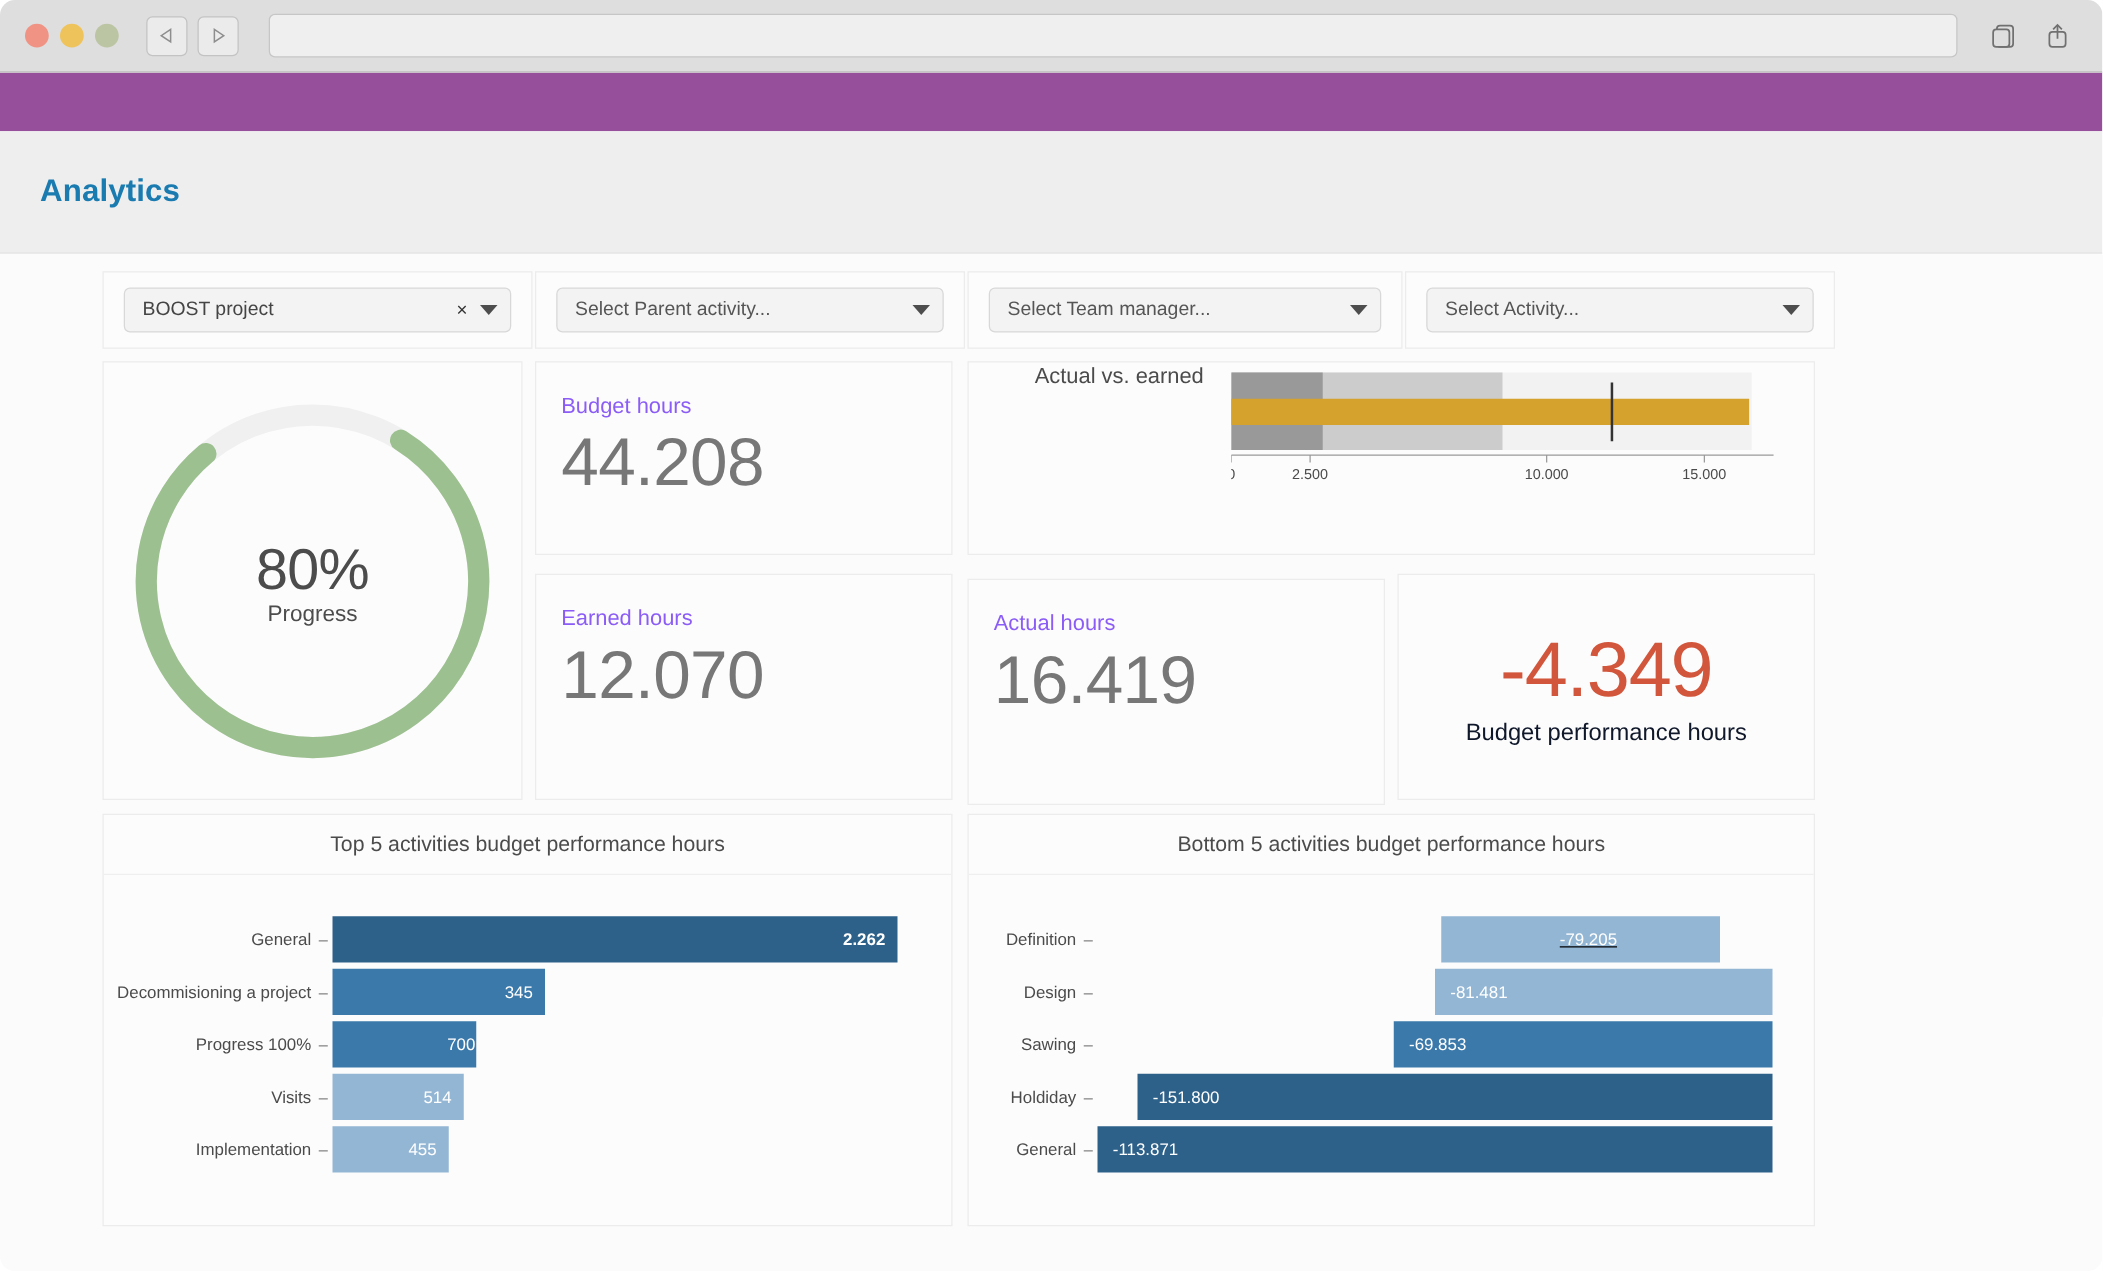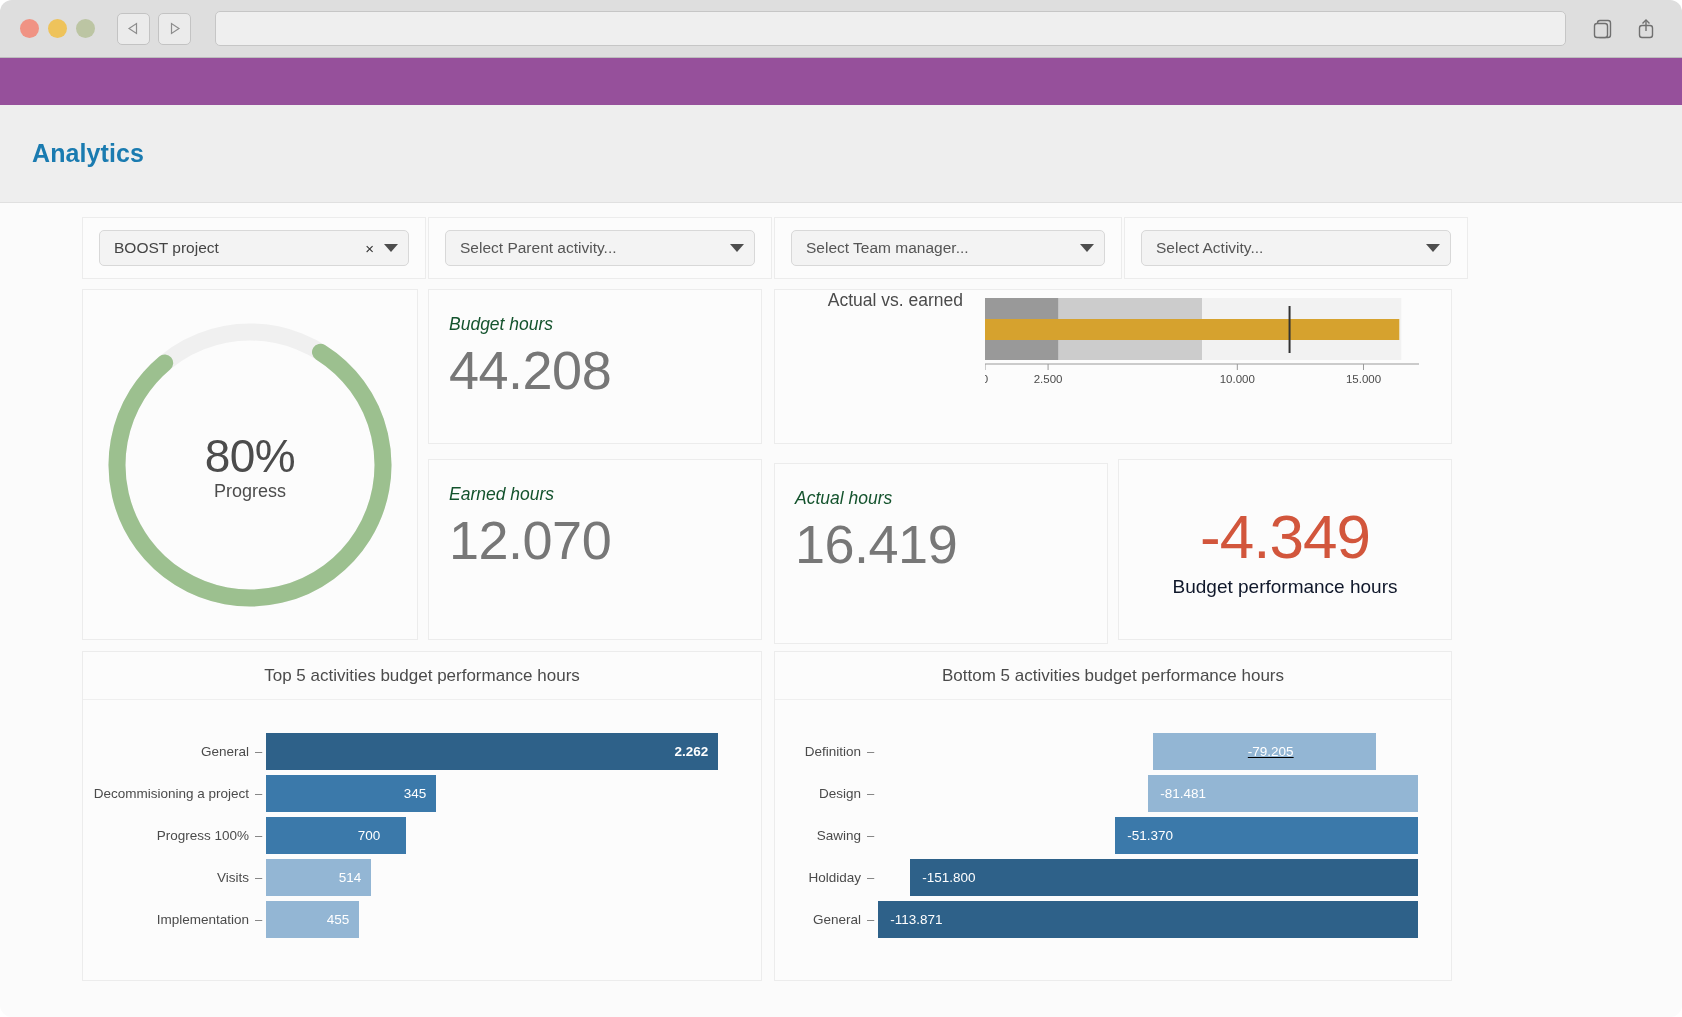--- a/index.html
+++ b/index.html
@@ -127,23 +127,22 @@
   .grid { position: relative; }
 
   .card {
     position: absolute;
     background: #fcfcfc;
     border: 1px solid #ececec;
   }
 
   .kpi-label {
     font-size: 17.5px;
-    color: #14532d;
+    color: #8b5cf6;
     margin: 24px 0 0 20px;
-    font-style: italic;
   }
   .kpi-value {
     font-size: 54px;
     color: #777777;
     font-weight: 400;
     margin: 4px 0 0 20px;
     letter-spacing: -.5px;
   }
   .kpi-neg {
     font-size: 62px;
@@ -351,21 +350,21 @@
             <div class="barrow">
               <div class="barlabel" style="width: 172px;">Decommisioning a project</div>
               <span class="tickdash">–</span>
               <div class="bar" style="width: 170px; background: rgb(59, 121, 170); justify-content: flex-end; padding-right: 10px;">
                 <span class="bval">345</span>
               </div>
             </div>
             <div class="barrow">
               <div class="barlabel" style="width: 172px;">Progress 100%</div>
               <span class="tickdash">–</span>
-              <div class="bar" style="width: 140px; background: rgb(59, 121, 170); justify-content: flex-end; padding-right: 26px;">
+              <div class="bar" style="width: 115px; background: rgb(59, 121, 170); justify-content: flex-end; padding-right: 1px;">
                 <span class="bval">700</span>
               </div>
             </div>
             <div class="barrow">
               <div class="barlabel" style="width: 172px;">Visits</div>
               <span class="tickdash">–</span>
               <div class="bar" style="width: 105px; background: rgb(147, 182, 212); justify-content: flex-end; padding-right: 10px;">
                 <span class="bval">514</span>
               </div>
             </div>
@@ -396,21 +395,21 @@
               <div style="width: 270px;"></div>
               <div class="bar" style="width: 270px; background: rgb(147, 182, 212); justify-content: flex-start; padding-left: 12px;">
                 <span class="bval">-81.481</span>
               </div>
             </div>
             <div class="barrow">
               <div class="barlabel" style="width: 92px;">Sawing</div>
               <span class="tickdash">–</span>
               <div style="width: 237px;"></div>
               <div class="bar" style="width: 303px; background: rgb(59, 121, 170); justify-content: flex-start; padding-left: 12px;">
-                <span class="bval">-51.370</span>
+                <span class="bval">-69.853</span>
               </div>
             </div>
             <div class="barrow">
               <div class="barlabel" style="width: 92px;">Holdiday</div>
               <span class="tickdash">–</span>
               <div style="width: 32px;"></div>
               <div class="bar" style="width: 508px; background: rgb(46, 97, 137); justify-content: flex-start; padding-left: 12px;">
                 <span class="bval">-151.800</span>
               </div>
             </div>

